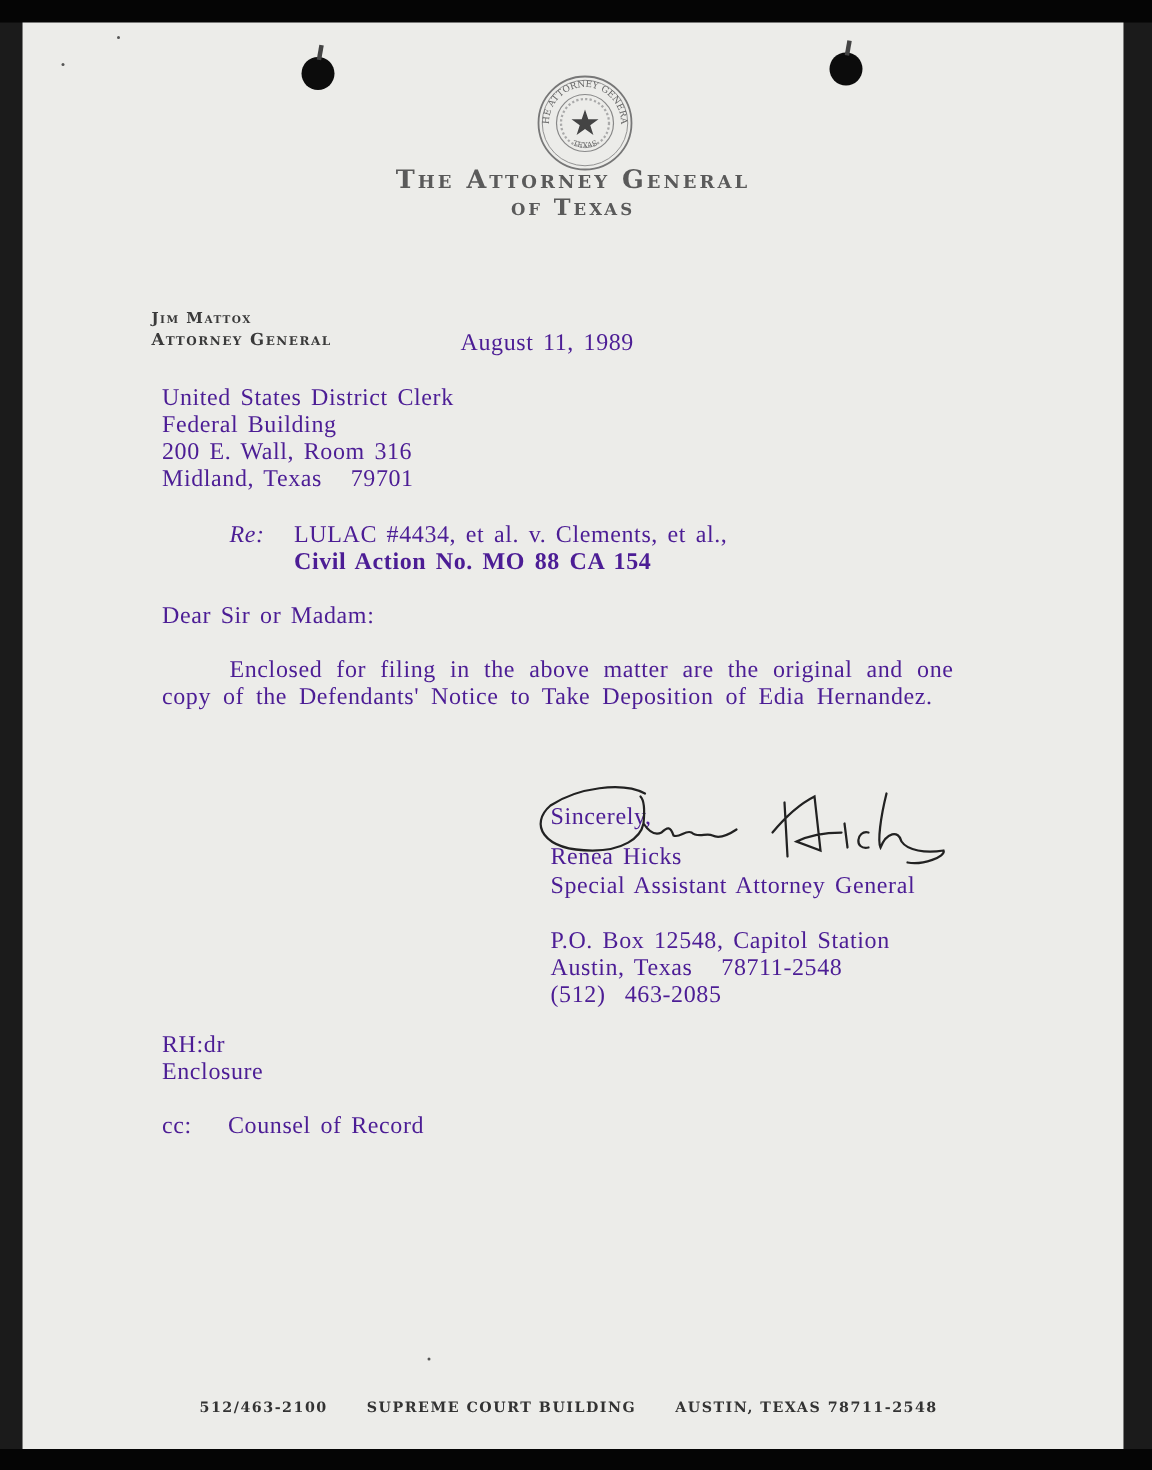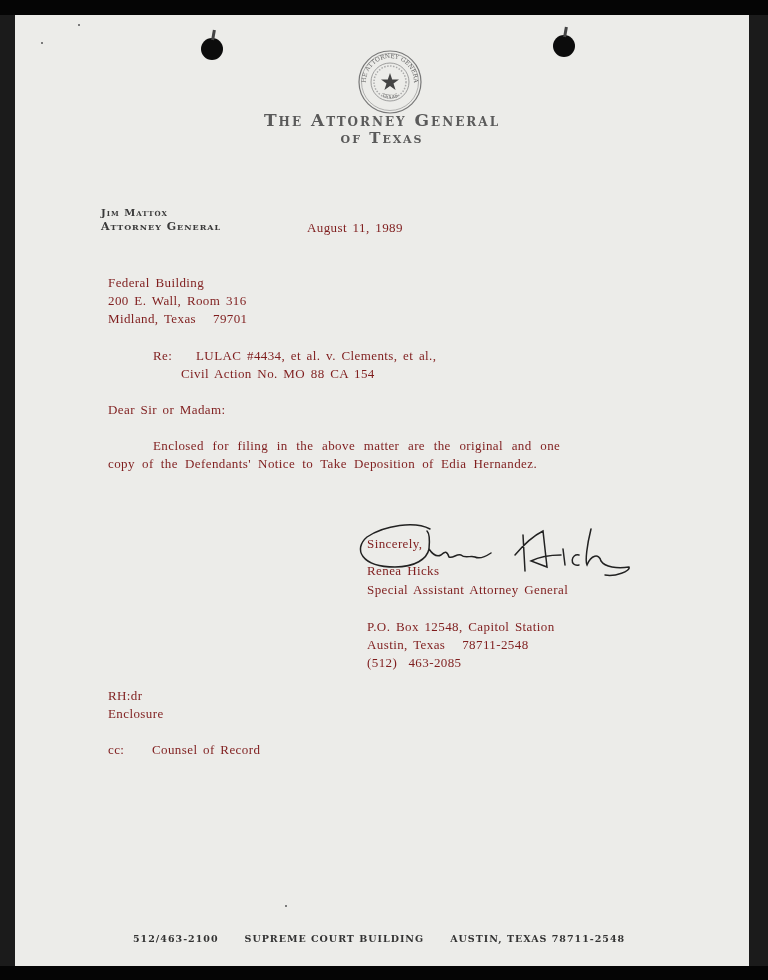--- a/index.html
+++ b/index.html
@@ -25,21 +25,21 @@
       font-family: "DejaVu Serif", serif; font-weight: bold; color: #5a5a5a;
       font-variant: small-caps; letter-spacing: 2px;
     }
     .agency.l1 { top: 95px; font-size: 17px; }
     .agency.l2 { top: 114px; font-size: 15px; }
 
     .ag-name {
       font-family: "DejaVu Serif", serif; font-weight: bold; color: #3a3a3a;
       font-variant: small-caps; letter-spacing: 1px; font-size: 10px;
     }
-    .body-text { font-size: 13px; color: #7f1d1d; letter-spacing: 0.4px; word-spacing: 2px; }
+    .body-text { font-size: 16px; color: #4c1d95; letter-spacing: 0.4px; word-spacing: 2px; }
     .footer {
       position: absolute; top: 918px; left: 118px; font-family: "DejaVu Serif", serif;
       font-weight: bold; font-size: 9.5px; color: #333; letter-spacing: 1px; white-space: pre;
     }
     .footer span { margin-right: 26px; }
     .sig { position: absolute; left: 340px; top: 500px; width: 290px; height: 80px; }
   </style>
 </head>
 <body>
 
@@ -71,27 +71,28 @@
   </svg>
 
   <div class="agency l1">The Attorney General</div>
   <div class="agency l2">of Texas</div>
 
   <div class="abs ag-name" style="left:86px;top:192px;">Jim Mattox</div>
   <div class="abs ag-name" style="left:86px;top:205px;font-size:11px;">Attorney General</div>
 
   <div class="abs body-text" style="left:292px;top:205px;">August 11, 1989</div>
 
+  <div class="abs body-text" style="left:93px;top:242px;">United States District Clerk</div>
   <div class="abs body-text" style="left:93px;top:260px;">Federal Building</div>
   <div class="abs body-text" style="left:93px;top:278px;">200 E. Wall, Room 316</div>
   <div class="abs body-text" style="left:93px;top:296px;">Midland, Texas   79701</div>
 
-  <div class="abs body-text" style="left:138px;top:333px;">Re:</div>
+  <div class="abs body-text" style="left:138px;top:333px;font-style:italic;">Re:</div>
   <div class="abs body-text" style="left:181px;top:333px;">LULAC #4434, et al. v. Clements, et al.,</div>
-  <div class="abs body-text" style="left:166px;top:351px;">Civil Action No. MO 88 CA 154</div>
+  <div class="abs body-text" style="left:181px;top:351px;font-weight:bold;">Civil Action No. MO 88 CA 154</div>
 
   <div class="abs body-text" style="left:93px;top:387px;">Dear Sir or Madam:</div>
 
   <div class="abs body-text" style="left:138px;top:423px;word-spacing:5px;">Enclosed for filing in the above matter are the original and one</div>
   <div class="abs body-text" style="left:93px;top:441px;word-spacing:3.5px;">copy of the Defendants' Notice to Take Deposition of Edia Hernandez.</div>
 
   <div class="abs body-text" style="left:352px;top:477px;margin-top:44px;">Sincerely,</div>
 
   <svg class="sig" viewBox="0 0 290 80">
     <path d="M 75 14 C 60 6, 30 10, 12 22 C -2 34, 6 52, 40 52 C 60 52, 72 44, 74 34 C 75 24, 74 18, 72 16 M 74 34 C 78 40, 82 42, 86 40 C 90 36, 92 36, 94 42 C 98 44, 102 38, 106 40 C 110 44, 116 40, 120 42 C 124 44, 130 42, 136 38" fill="none" stroke="#222" stroke-width="1.5" stroke-linecap="round"></path>

